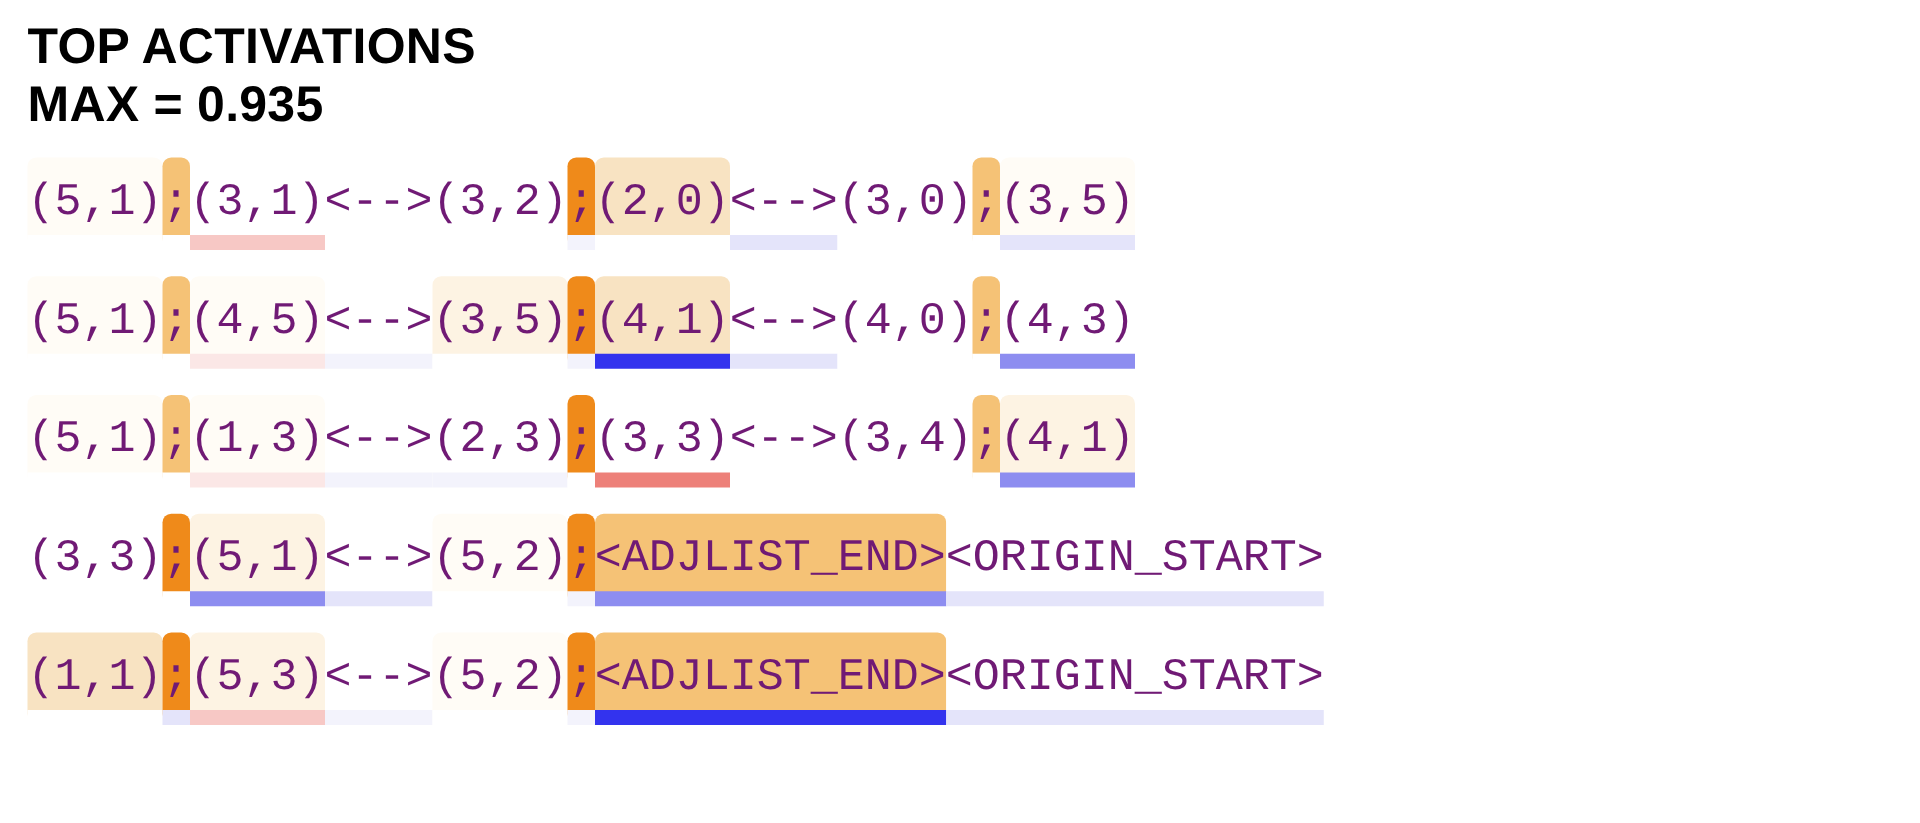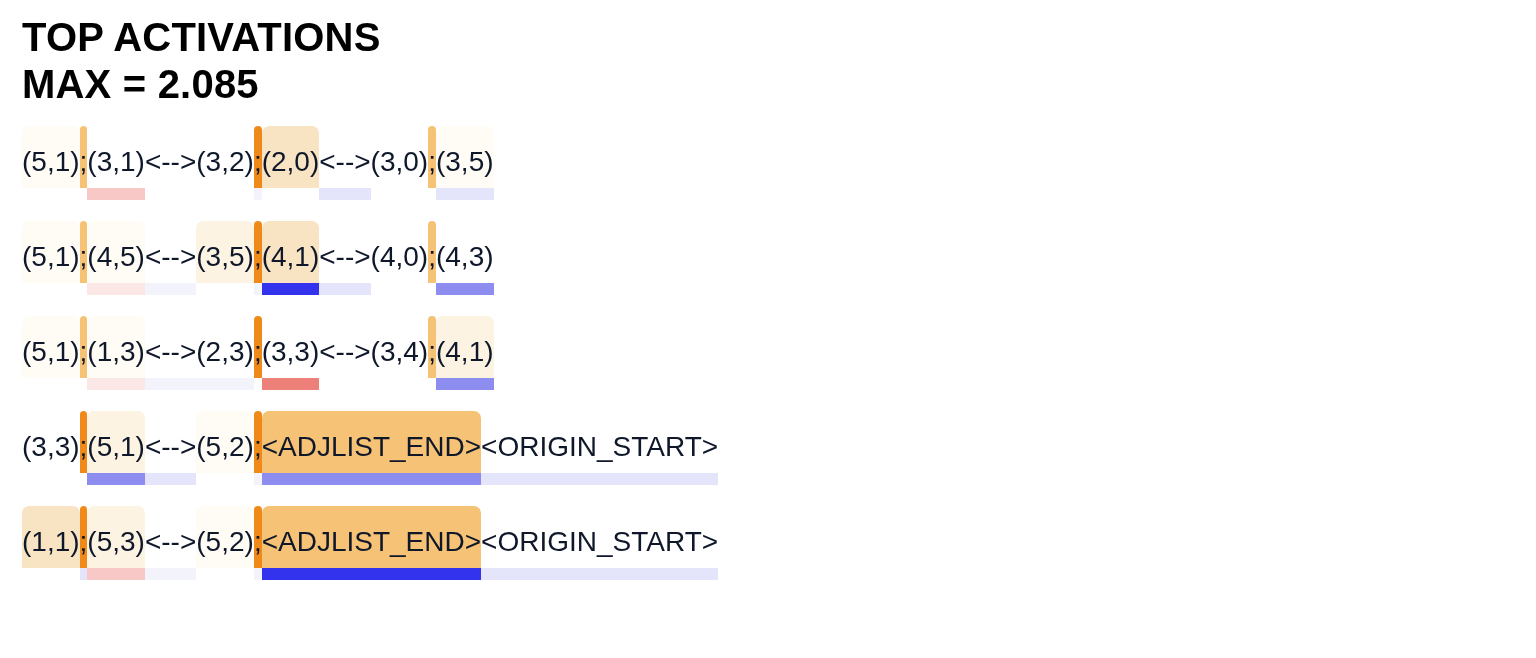--- a/index.html
+++ b/index.html
@@ -45,24 +45,24 @@
     position: relative;
     height: 95px;
     white-space: nowrap;
     font-size: 0;      
   }
 
   .tok {
     position: relative;
     display: inline-block;
     vertical-align: top;
-    font-family: Liberation Sans, sans-serif;
-    font-size: 28px;
+    font-family: Liberation Mono, monospace;
+    font-size: 36px;
     line-height: 72px;
-    color: #0f172a;
+    color: #701a75;
     white-space: pre;
     border-radius: 7px;
     box-sizing: border-box;
   }
   .tok .txt {
     position: relative;
     z-index: 2;
     display: block;
     padding: 0;
   }
@@ -76,21 +76,21 @@
     z-index: 1;
   }
 </style>
 </head>
 <body>
 
 <div id="root">
 
   <div class="header">
     <div class="header-line">TOP ACTIVATIONS</div>
-    <div class="header-line">MAX = 2.085</div>
+    <div class="header-line">MAX = 0.935</div>
   </div>
 
   <div class="rows" id="rows-container">
       <div class="row"><span class="tok" style="background: rgb(255, 252, 246);"><span class="bar" style="background: rgb(255, 255, 255);"></span><span class="txt">(5,1)</span></span><span class="tok" style="background: rgb(245, 194, 118);"><span class="bar" style="background: rgb(255, 255, 255);"></span><span class="txt">;</span></span><span class="tok" style="background: rgb(255, 255, 255);"><span class="bar" style="background: rgb(247, 200, 197);"></span><span class="txt">(3,1)</span></span><span class="tok" style="background: rgb(255, 255, 255);"><span class="bar" style="background: rgb(255, 255, 255);"></span><span class="txt">&lt;--&gt;</span></span><span class="tok" style="background: rgb(255, 255, 255);"><span class="bar" style="background: rgb(255, 255, 255);"></span><span class="txt">(3,2)</span></span><span class="tok" style="background: rgb(239, 138, 26);"><span class="bar" style="background: rgb(243, 243, 252);"></span><span class="txt">;</span></span><span class="tok" style="background: rgb(248, 227, 194);"><span class="bar" style="background: rgb(255, 255, 255);"></span><span class="txt">(2,0)</span></span><span class="tok" style="background: rgb(255, 255, 255);"><span class="bar" style="background: rgb(228, 228, 250);"></span><span class="txt">&lt;--&gt;</span></span><span class="tok" style="background: rgb(255, 255, 255);"><span class="bar" style="background: rgb(255, 255, 255);"></span><span class="txt">(3,0)</span></span><span class="tok" style="background: rgb(245, 194, 118);"><span class="bar" style="background: rgb(255, 255, 255);"></span><span class="txt">;</span></span><span class="tok" style="background: rgb(255, 252, 246);"><span class="bar" style="background: rgb(228, 228, 250);"></span><span class="txt">(3,5)</span></span></div>
       <div class="row"><span class="tok" style="background: rgb(255, 252, 246);"><span class="bar" style="background: rgb(255, 255, 255);"></span><span class="txt">(5,1)</span></span><span class="tok" style="background: rgb(245, 194, 118);"><span class="bar" style="background: rgb(255, 255, 255);"></span><span class="txt">;</span></span><span class="tok" style="background: rgb(255, 252, 246);"><span class="bar" style="background: rgb(251, 231, 230);"></span><span class="txt">(4,5)</span></span><span class="tok" style="background: rgb(255, 255, 255);"><span class="bar" style="background: rgb(243, 243, 252);"></span><span class="txt">&lt;--&gt;</span></span><span class="tok" style="background: rgb(253, 243, 227);"><span class="bar" style="background: rgb(255, 255, 255);"></span><span class="txt">(3,5)</span></span><span class="tok" style="background: rgb(239, 138, 26);"><span class="bar" style="background: rgb(243, 243, 252);"></span><span class="txt">;</span></span><span class="tok" style="background: rgb(248, 227, 194);"><span class="bar" style="background: rgb(51, 51, 238);"></span><span class="txt">(4,1)</span></span><span class="tok" style="background: rgb(255, 255, 255);"><span class="bar" style="background: rgb(228, 228, 250);"></span><span class="txt">&lt;--&gt;</span></span><span class="tok" style="background: rgb(255, 255, 255);"><span class="bar" style="background: rgb(255, 255, 255);"></span><span class="txt">(4,0)</span></span><span class="tok" style="background: rgb(245, 194, 118);"><span class="bar" style="background: rgb(255, 255, 255);"></span><span class="txt">;</span></span><span class="tok" style="background: rgb(255, 255, 255);"><span class="bar" style="background: rgb(141, 141, 240);"></span><span class="txt">(4,3)</span></span></div>
       <div class="row"><span class="tok" style="background: rgb(255, 252, 246);"><span class="bar" style="background: rgb(255, 255, 255);"></span><span class="txt">(5,1)</span></span><span class="tok" style="background: rgb(245, 194, 118);"><span class="bar" style="background: rgb(255, 255, 255);"></span><span class="txt">;</span></span><span class="tok" style="background: rgb(255, 252, 246);"><span class="bar" style="background: rgb(251, 231, 230);"></span><span class="txt">(1,3)</span></span><span class="tok" style="background: rgb(255, 255, 255);"><span class="bar" style="background: rgb(243, 243, 252);"></span><span class="txt">&lt;--&gt;</span></span><span class="tok" style="background: rgb(255, 255, 255);"><span class="bar" style="background: rgb(243, 243, 252);"></span><span class="txt">(2,3)</span></span><span class="tok" style="background: rgb(239, 138, 26);"><span class="bar" style="background: rgb(255, 255, 255);"></span><span class="txt">;</span></span><span class="tok" style="background: rgb(255, 255, 255);"><span class="bar" style="background: rgb(237, 128, 121);"></span><span class="txt">(3,3)</span></span><span class="tok" style="background: rgb(255, 255, 255);"><span class="bar" style="background: rgb(255, 255, 255);"></span><span class="txt">&lt;--&gt;</span></span><span class="tok" style="background: rgb(255, 255, 255);"><span class="bar" style="background: rgb(255, 255, 255);"></span><span class="txt">(3,4)</span></span><span class="tok" style="background: rgb(245, 194, 118);"><span class="bar" style="background: rgb(255, 255, 255);"></span><span class="txt">;</span></span><span class="tok" style="background: rgb(253, 243, 227);"><span class="bar" style="background: rgb(141, 141, 240);"></span><span class="txt">(4,1)</span></span></div>
       <div class="row"><span class="tok" style="background: rgb(255, 255, 255);"><span class="bar" style="background: rgb(255, 255, 255);"></span><span class="txt">(3,3)</span></span><span class="tok" style="background: rgb(239, 138, 26);"><span class="bar" style="background: rgb(255, 255, 255);"></span><span class="txt">;</span></span><span class="tok" style="background: rgb(253, 243, 227);"><span class="bar" style="background: rgb(141, 141, 240);"></span><span class="txt">(5,1)</span></span><span class="tok" style="background: rgb(255, 255, 255);"><span class="bar" style="background: rgb(228, 228, 250);"></span><span class="txt">&lt;--&gt;</span></span><span class="tok" style="background: rgb(255, 252, 246);"><span class="bar" style="background: rgb(255, 255, 255);"></span><span class="txt">(5,2)</span></span><span class="tok" style="background: rgb(239, 138, 26);"><span class="bar" style="background: rgb(243, 243, 252);"></span><span class="txt">;</span></span><span class="tok" style="background: rgb(245, 194, 118);"><span class="bar" style="background: rgb(141, 141, 240);"></span><span class="txt">&lt;ADJLIST_END&gt;</span></span><span class="tok" style="background: rgb(255, 255, 255);"><span class="bar" style="background: rgb(228, 228, 250);"></span><span class="txt">&lt;ORIGIN_START&gt;</span></span></div>
       <div class="row"><span class="tok" style="background: rgb(248, 227, 194);"><span class="bar" style="background: rgb(255, 255, 255);"></span><span class="txt">(1,1)</span></span><span class="tok" style="background: rgb(239, 138, 26);"><span class="bar" style="background: rgb(228, 228, 250);"></span><span class="txt">;</span></span><span class="tok" style="background: rgb(253, 243, 227);"><span class="bar" style="background: rgb(247, 200, 197);"></span><span class="txt">(5,3)</span></span><span class="tok" style="background: rgb(255, 255, 255);"><span class="bar" style="background: rgb(243, 243, 252);"></span><span class="txt">&lt;--&gt;</span></span><span class="tok" style="background: rgb(255, 252, 246);"><span class="bar" style="background: rgb(255, 255, 255);"></span><span class="txt">(5,2)</span></span><span class="tok" style="background: rgb(239, 138, 26);"><span class="bar" style="background: rgb(243, 243, 252);"></span><span class="txt">;</span></span><span class="tok" style="background: rgb(245, 194, 118);"><span class="bar" style="background: rgb(51, 51, 238);"></span><span class="txt">&lt;ADJLIST_END&gt;</span></span><span class="tok" style="background: rgb(255, 255, 255);"><span class="bar" style="background: rgb(228, 228, 250);"></span><span class="txt">&lt;ORIGIN_START&gt;</span></span></div>
     </div>
 

